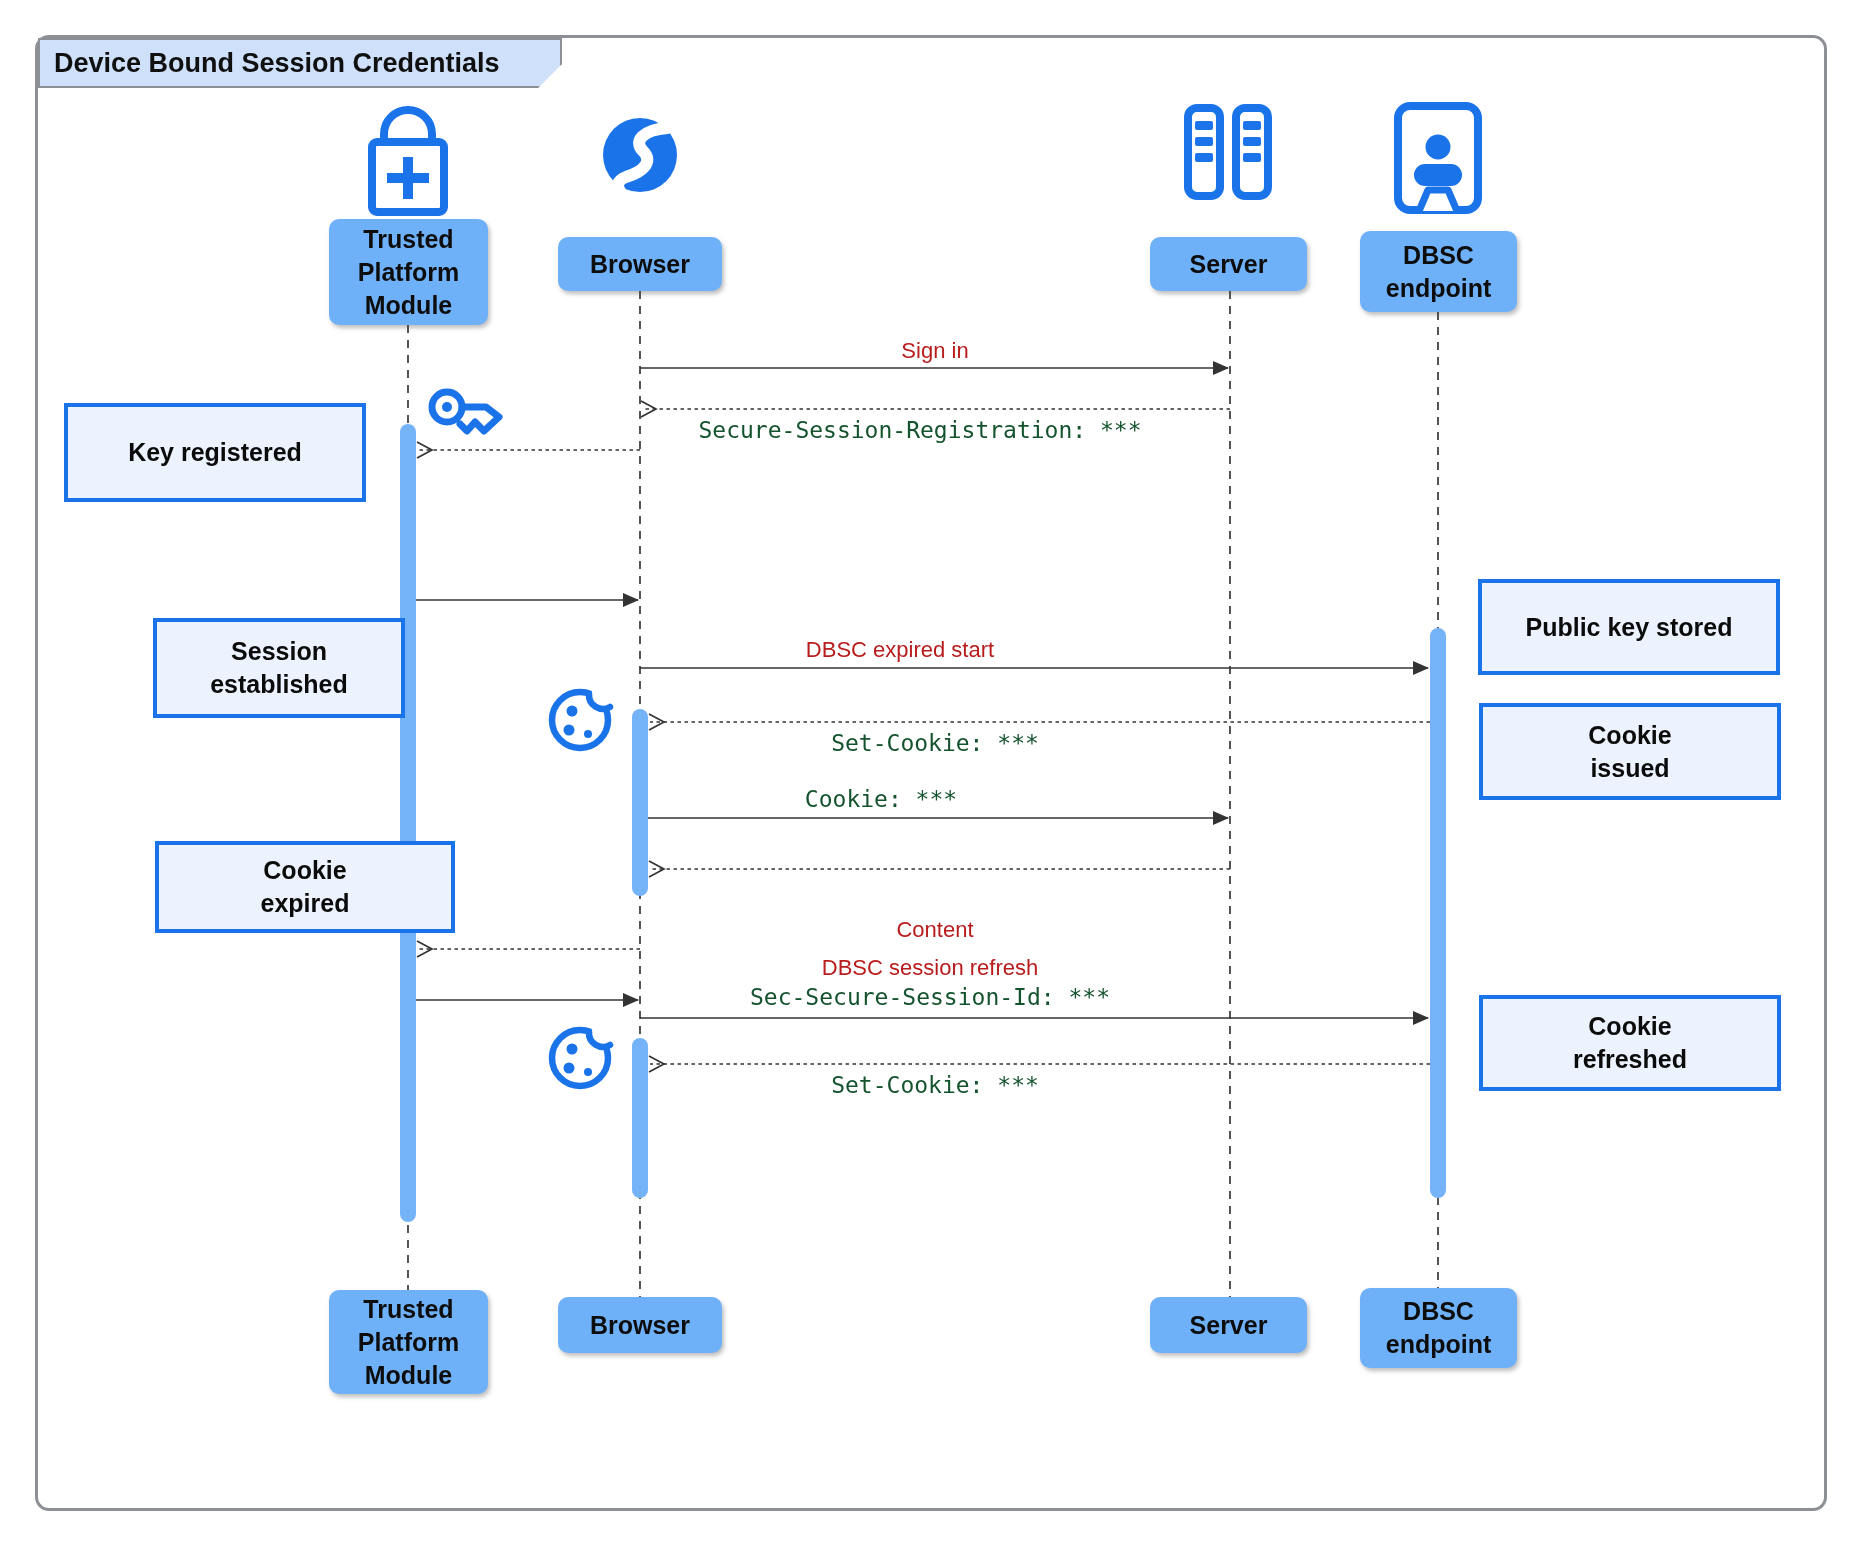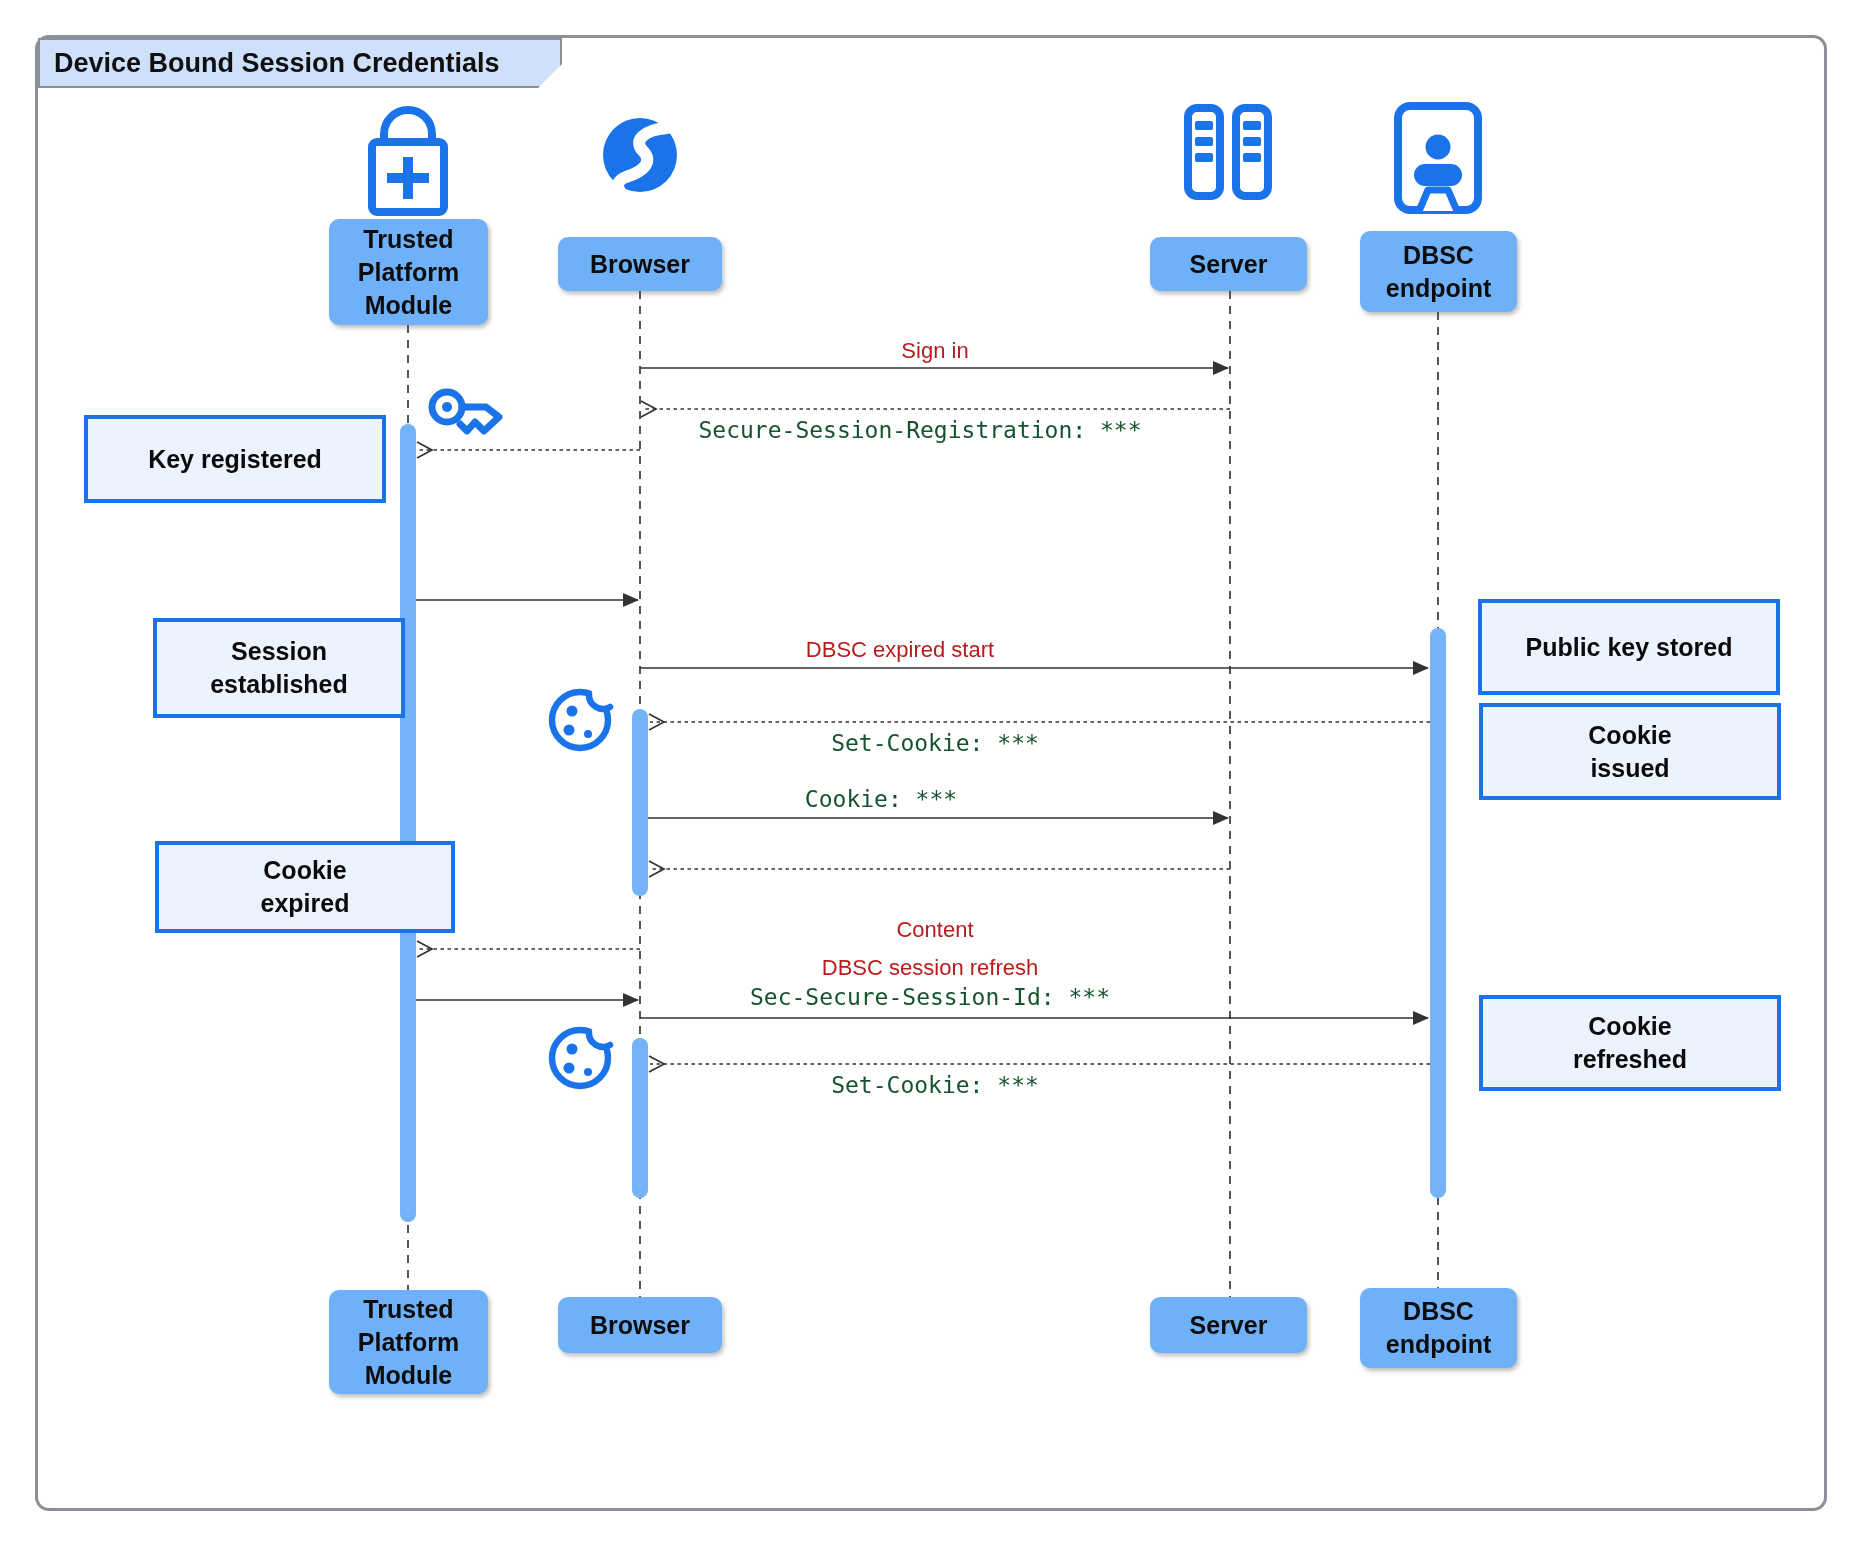--- a/index.html
+++ b/index.html
@@ -135,26 +135,26 @@
 endpoint</span></div>
 
   <div class="actor-box" style="left:329px;top:1290px;width:159px;height:104px;"><span>Trusted
 Platform
 Module</span></div>
   <div class="actor-box" style="left:558px;top:1297px;width:164px;height:56px;"><span>Browser</span></div>
   <div class="actor-box" style="left:1150px;top:1297px;width:157px;height:56px;"><span>Server</span></div>
   <div class="actor-box" style="left:1360px;top:1288px;width:157px;height:80px;"><span>DBSC
 endpoint</span></div>
 
-  <div class="note" style="left:84px;top:403px;width:302px;height:88px;margin-top:12px;">Key registered</div>
+  <div class="note" style="left:64px;top:403px;width:302px;height:99px;">Key registered</div>
   <div class="note" style="left:153px;top:618px;width:252px;height:100px;">Session
 established</div>
   <div class="note" style="left:155px;top:841px;width:300px;height:92px;">Cookie
 expired</div>
-  <div class="note" style="left:1478px;top:579px;width:302px;height:96px;margin-top:20px;">Public key stored</div>
+  <div class="note" style="left:1478px;top:579px;width:302px;height:96px;">Public key stored</div>
   <div class="note" style="left:1479px;top:703px;width:302px;height:97px;">Cookie
 issued</div>
   <div class="note" style="left:1479px;top:995px;width:302px;height:96px;">Cookie
 refreshed</div>
 
   <div class="msg-label msg-sans" style="left:935px;top:338px;">Sign in</div>
   <div class="msg-label msg-mono" style="left:920px;top:417px;">Secure-Session-Registration: ***</div>
   <div class="msg-label msg-sans" style="left:900px;top:637px;">DBSC expired start</div>
   <div class="msg-label msg-mono" style="left:935px;top:730px;">Set-Cookie: ***</div>
   <div class="msg-label msg-mono" style="left:881px;top:786px;">Cookie: ***</div>

